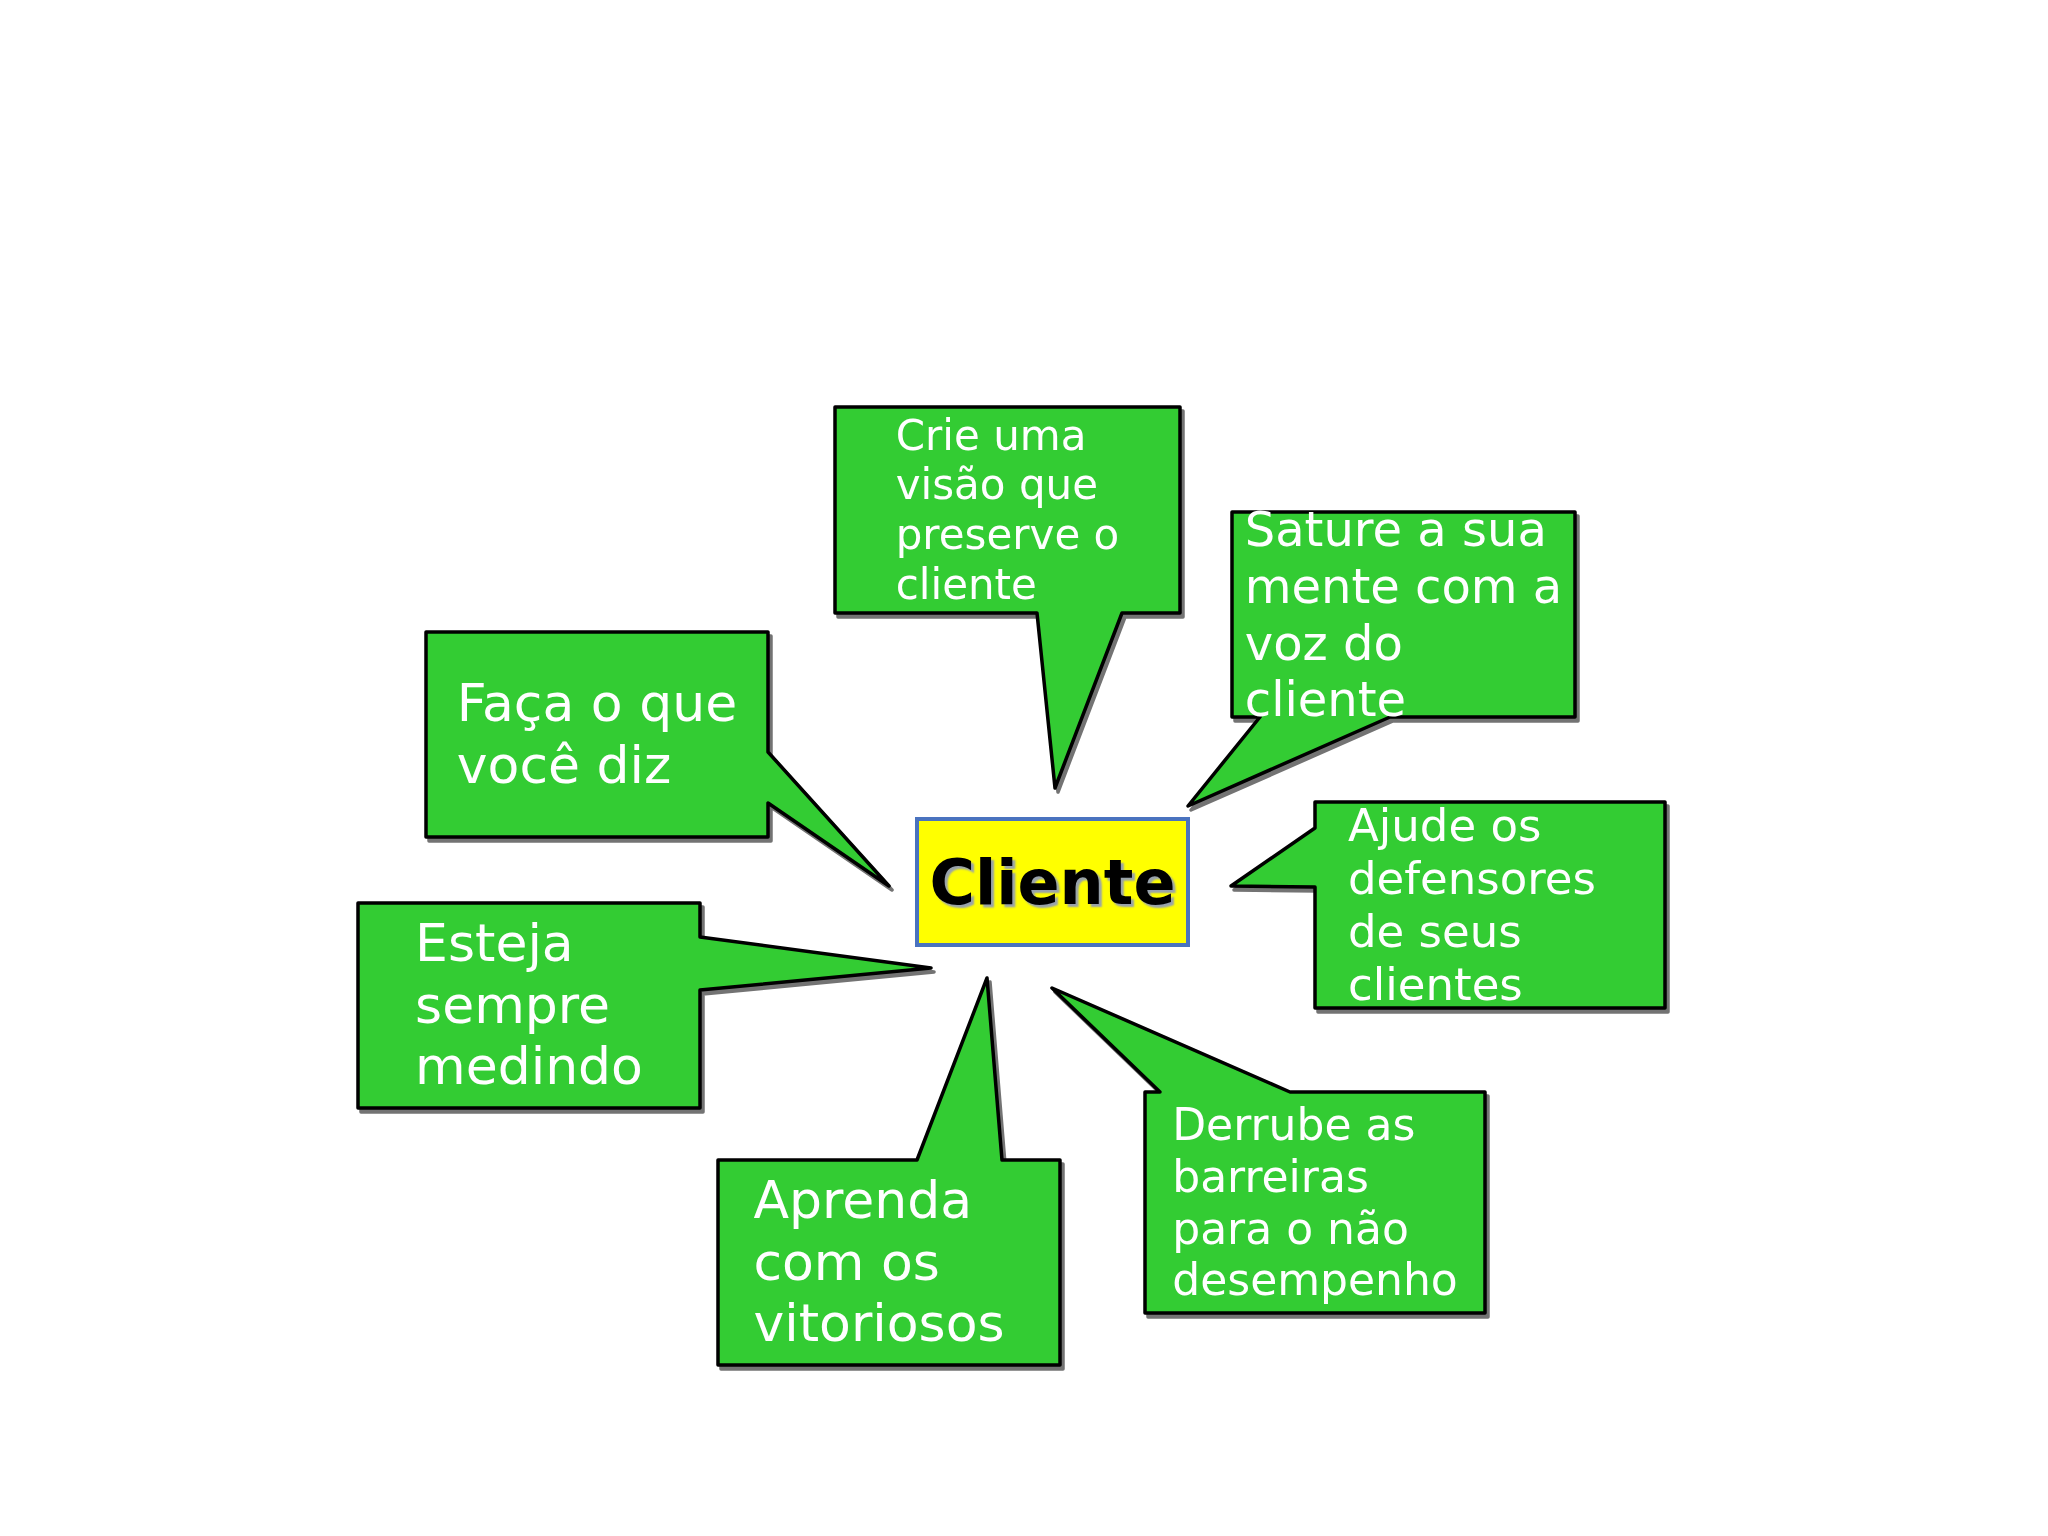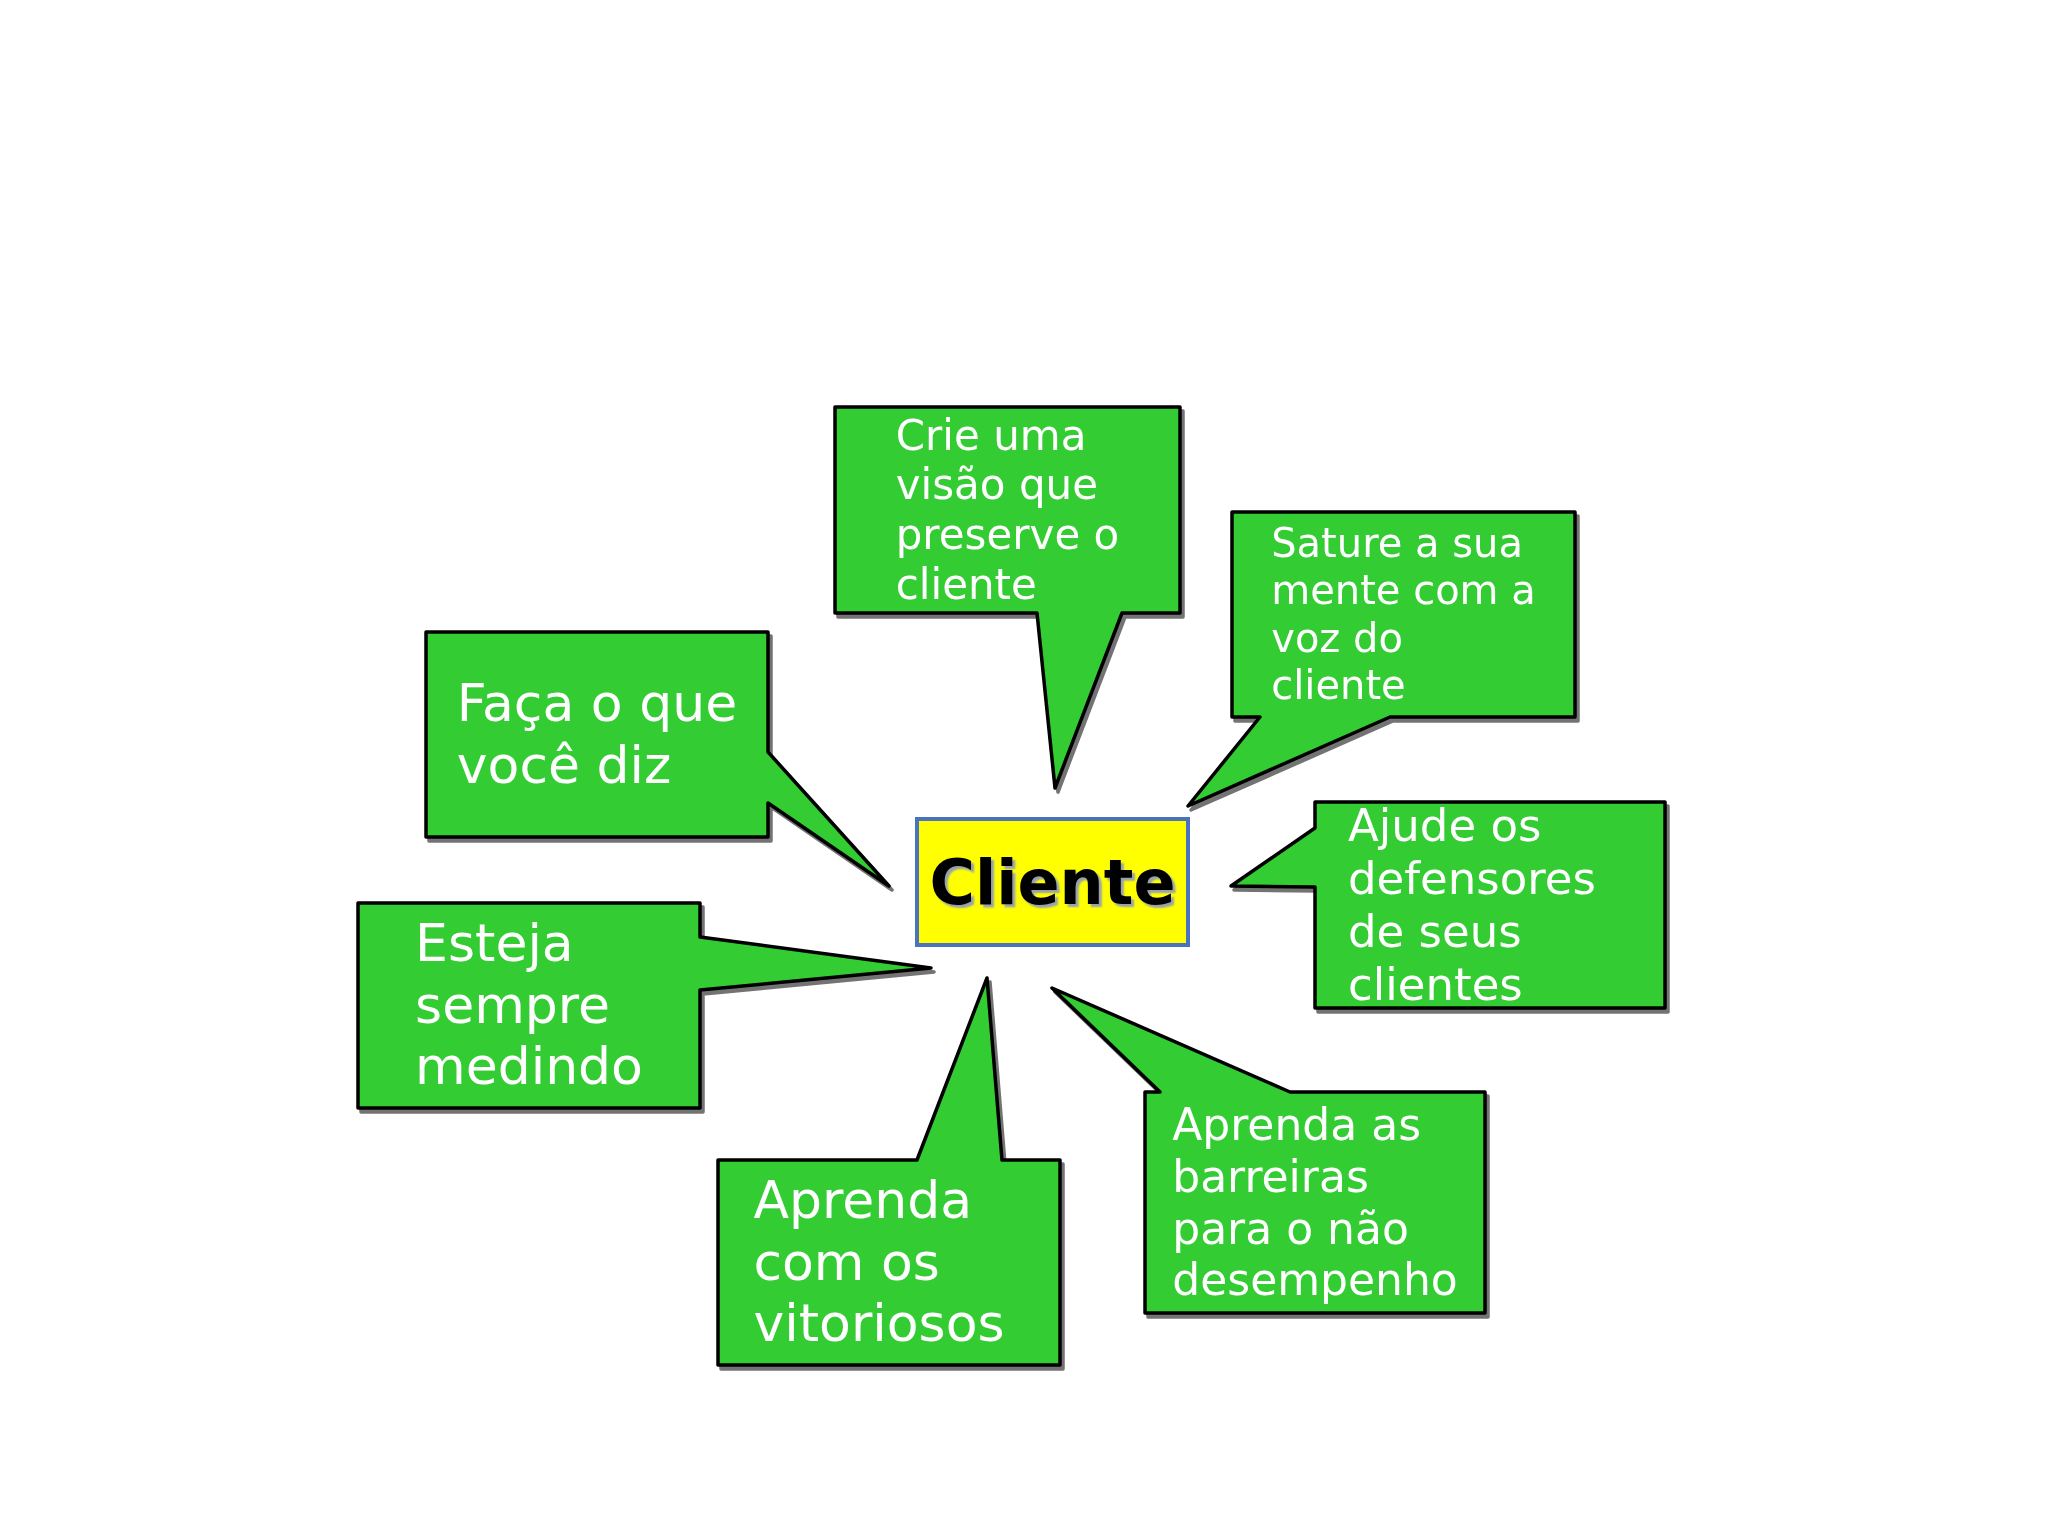--- a/index.html
+++ b/index.html
@@ -86,37 +86,37 @@
     <path class="callout-shape" d="M718,1160 L917,1160 L987,978 L1002,1160 L1060,1160 L1060,1365 L718,1365 Z"></path>
     <path class="callout-shape" d="M1145,1092 L1160,1092 L1052,988 L1290,1092 L1485,1092 L1485,1313 L1145,1313 Z"></path>
     <path class="callout-shape" d="M1315,802 L1665,802 L1665,1008 L1315,1008 L1315,887 L1231,886 L1315,828 Z"></path>
   </svg>
 
   <div class="callout-text" style="left:835px;top:407px;width:345px;height:206px;font-size:42px">Crie uma
 visão que
 preserve o
 cliente</div>
 
-  <div class="callout-text" style="left:1232px;top:512px;width:343px;height:205px;font-size:40px">Sature a sua
+  <div class="callout-text" style="left:1232px;top:512px;width:343px;height:205px;font-size:48px">Sature a sua
 mente com a
 voz do
 cliente</div>
 
   <div class="callout-text" style="left:426px;top:632px;width:342px;height:205px;font-size:52px">Faça o que
 você diz</div>
 
   <div class="callout-text" style="left:358px;top:903px;width:342px;height:205px;font-size:52px">Esteja
 sempre
 medindo</div>
 
   <div class="callout-text" style="left:708px;top:1160px;width:342px;height:205px;font-size:52px">Aprenda
 com os
 vitoriosos</div>
 
-  <div class="callout-text" style="left:1145px;top:1092px;width:340px;height:221px;font-size:44px">Aprenda as
+  <div class="callout-text" style="left:1145px;top:1092px;width:340px;height:221px;font-size:44px">Derrube as
 barreiras
 para o não
 desempenho</div>
 
   <div class="callout-text" style="left:1297px;top:802px;width:350px;height:206px;font-size:45px">Ajude os
 defensores
 de seus
 clientes</div>
 
   <div class="center-box">

